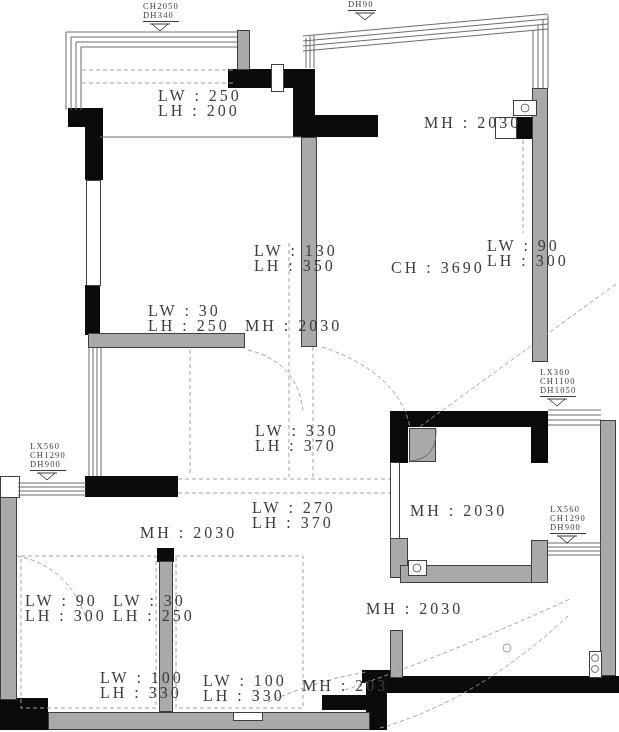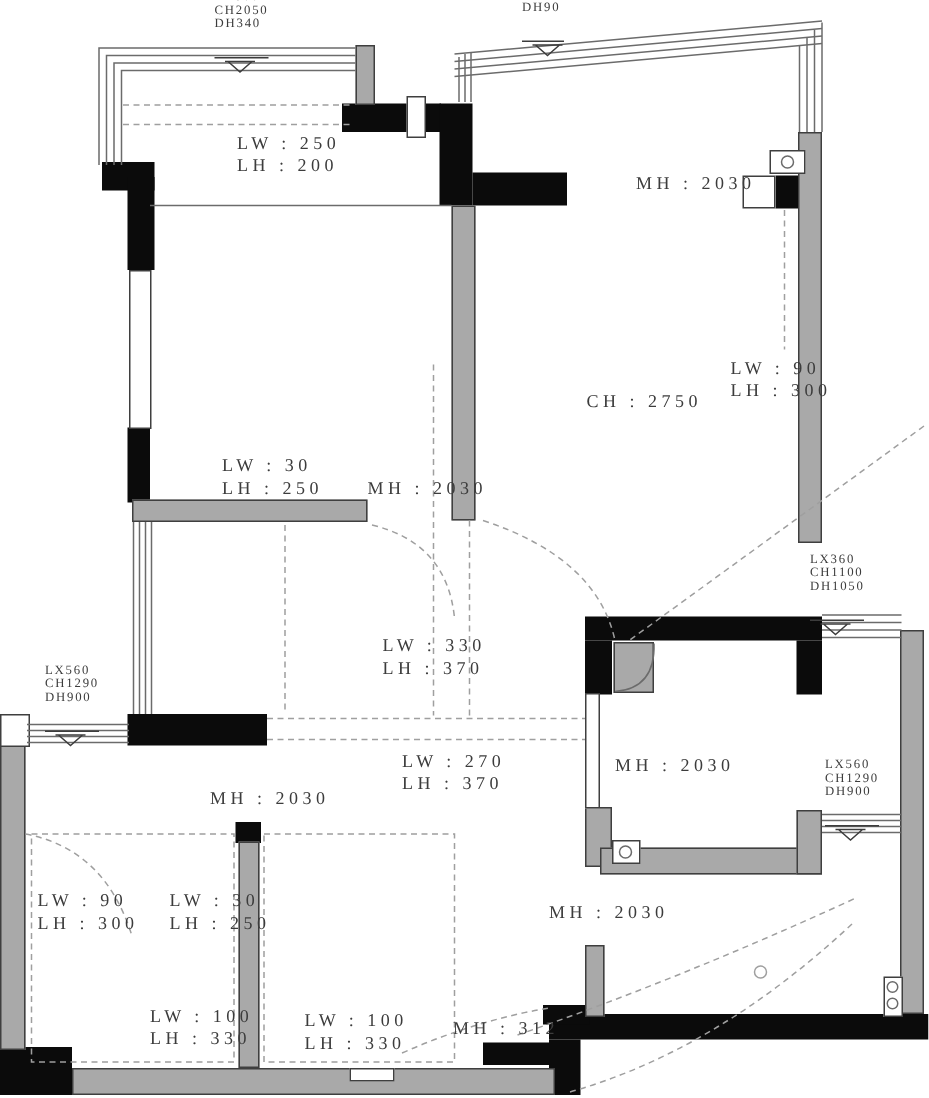--- a/index.html
+++ b/index.html
@@ -14,23 +14,23 @@
   .wb{position:absolute;background:var(--wall-black);z-index:2;}
   .wg{position:absolute;background:var(--wall-gray);border:1px solid var(--wall-outline);box-sizing:border-box;z-index:2;}
   .wo{position:absolute;background:var(--bg);border:1px solid var(--wall-outline);box-sizing:border-box;z-index:3;}
   
   #linework{position:absolute;left:0;top:0;z-index:4;}
   .sw{stroke:var(--line);stroke-width:1;fill:none;}
   .sd{stroke:var(--dash);stroke-width:1;fill:none;stroke-dasharray:4 3;}
   .sc{stroke:var(--dash);stroke-width:1;fill:var(--bg);}
   
   .lbl{position:absolute;color:var(--text);white-space:nowrap;z-index:5;}
-  .lbl.n{font-size:12px;letter-spacing:3px;line-height:15px;}
+  .lbl.n{font-size:16px;letter-spacing:3px;line-height:15px;}
   .lbl.s{font-size:8.5px;letter-spacing:1.2px;line-height:9px;text-align:left;}
-  .lbl.s .u{border-bottom:1px solid var(--text);padding-bottom:18px;}
+  .lbl.s .u{border-bottom:1px solid var(--text);padding-bottom:1px;}
   .arr{display:block;margin:1px 0 0 6px;}
   .arr svg{display:block;}
   .arr path{stroke:var(--text);fill:none;stroke-width:1;}
 </style>
 </head>
 <body>
 
 <div id="plan">
 
   <svg id="linework" width="619" height="732">
@@ -194,39 +194,43 @@
       </span>
   </div>
 
   <div class="lbl n" style="left:158px;top:88px">
     <div>LW : 250</div>
       <div>LH : 200</div>
   </div>
   <div class="lbl n" style="left:424px;top:115px">
     <div>MH : 2030</div>
   </div>
+  <div class="lbl n" style="left:254px;top:243px">
+    <div>LW : 130</div>
+      <div>LH : 350</div>
+  </div>
   <div class="lbl n" style="left:391px;top:260px">
-    <div>CH : 2750</div>
+    <div>CH : 3690</div>
   </div>
   <div class="lbl n" style="left:487px;top:238px">
     <div>LW : 90</div>
       <div>LH : 300</div>
   </div>
   <div class="lbl n" style="left:148px;top:303px">
     <div>LW : 30</div>
       <div>LH : 250</div>
   </div>
   <div class="lbl n" style="left:245px;top:318px">
     <div>MH : 2030</div>
   </div>
   <div class="lbl n" style="left:255px;top:423px">
     <div>LW : 330</div>
       <div>LH : 370</div>
   </div>
-  <div class="lbl n" style="left:268px;top:500px">
+  <div class="lbl n" style="left:252px;top:500px">
     <div>LW : 270</div>
       <div>LH : 370</div>
   </div>
   <div class="lbl n" style="left:410px;top:503px">
     <div>MH : 2030</div>
   </div>
   <div class="lbl n" style="left:140px;top:525px">
     <div>MH : 2030</div>
   </div>
   <div class="lbl n" style="left:25px;top:593px">
@@ -242,16 +246,16 @@
   </div>
   <div class="lbl n" style="left:100px;top:670px">
     <div>LW : 100</div>
       <div>LH : 330</div>
   </div>
   <div class="lbl n" style="left:203px;top:673px">
     <div>LW : 100</div>
       <div>LH : 330</div>
   </div>
   <div class="lbl n" style="left:302px;top:678px">
-    <div>MH : 312</div>
+    <div>MH : 203</div>
   </div>
 
 </div>
 
 </body></html>

